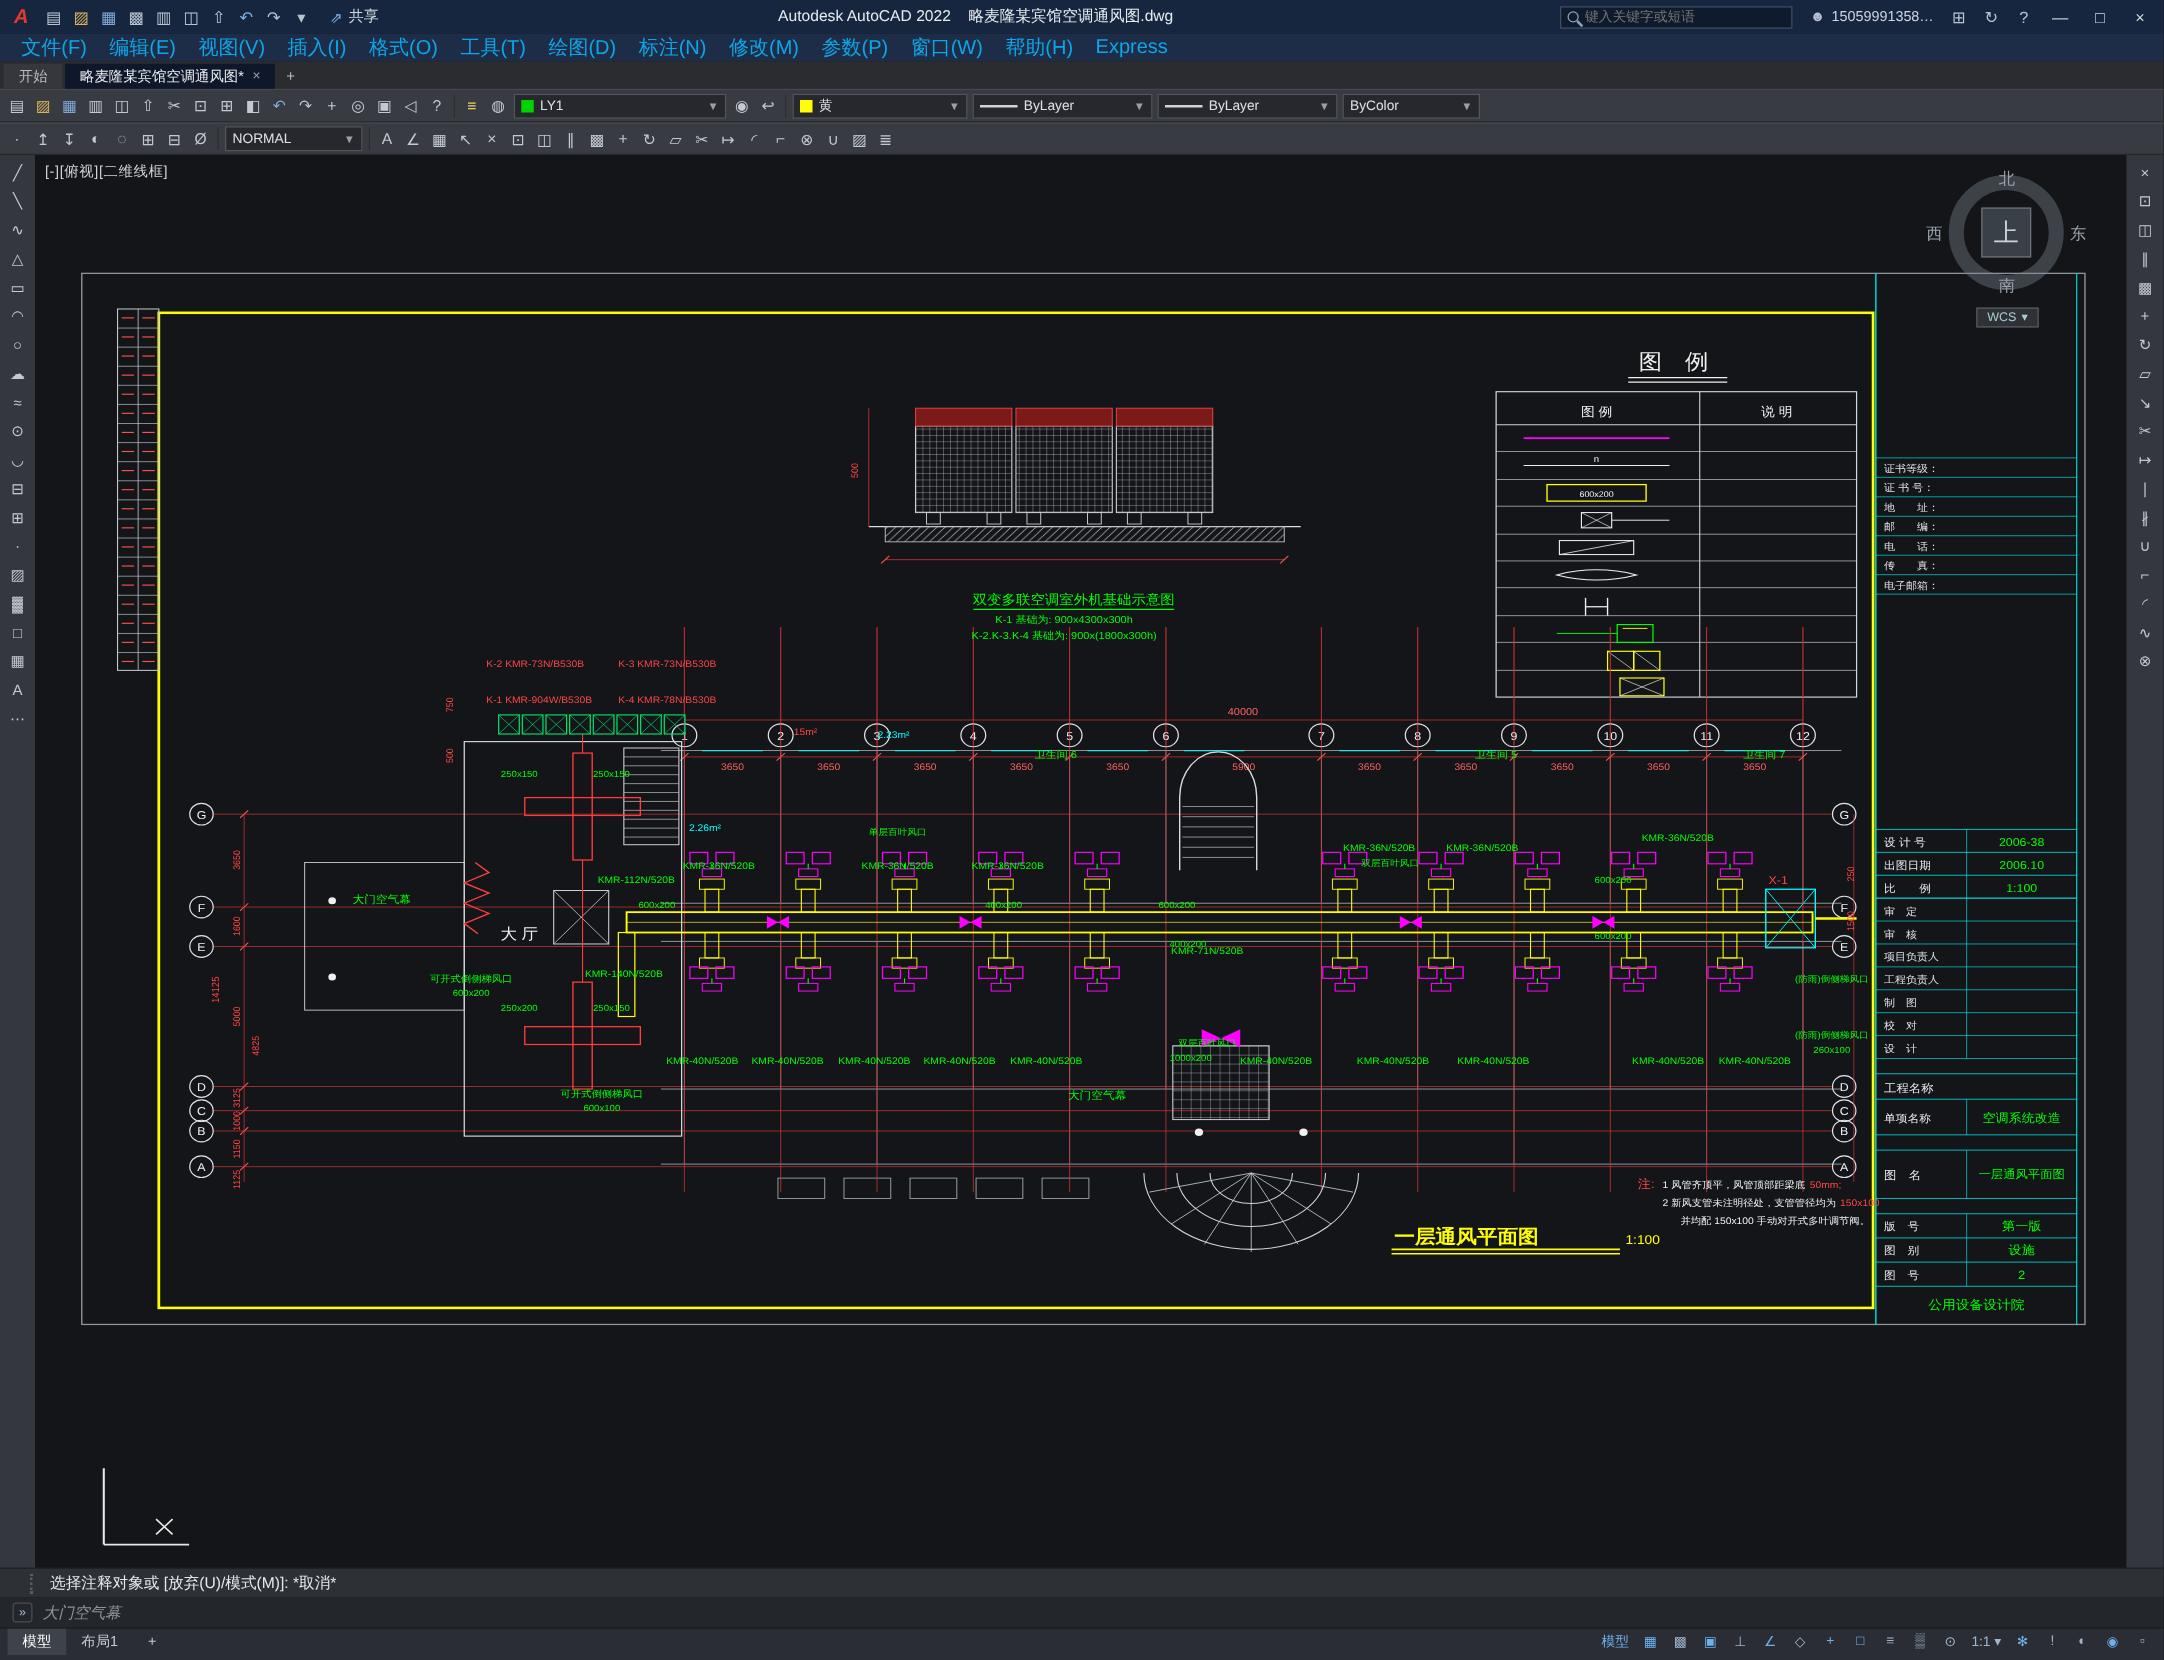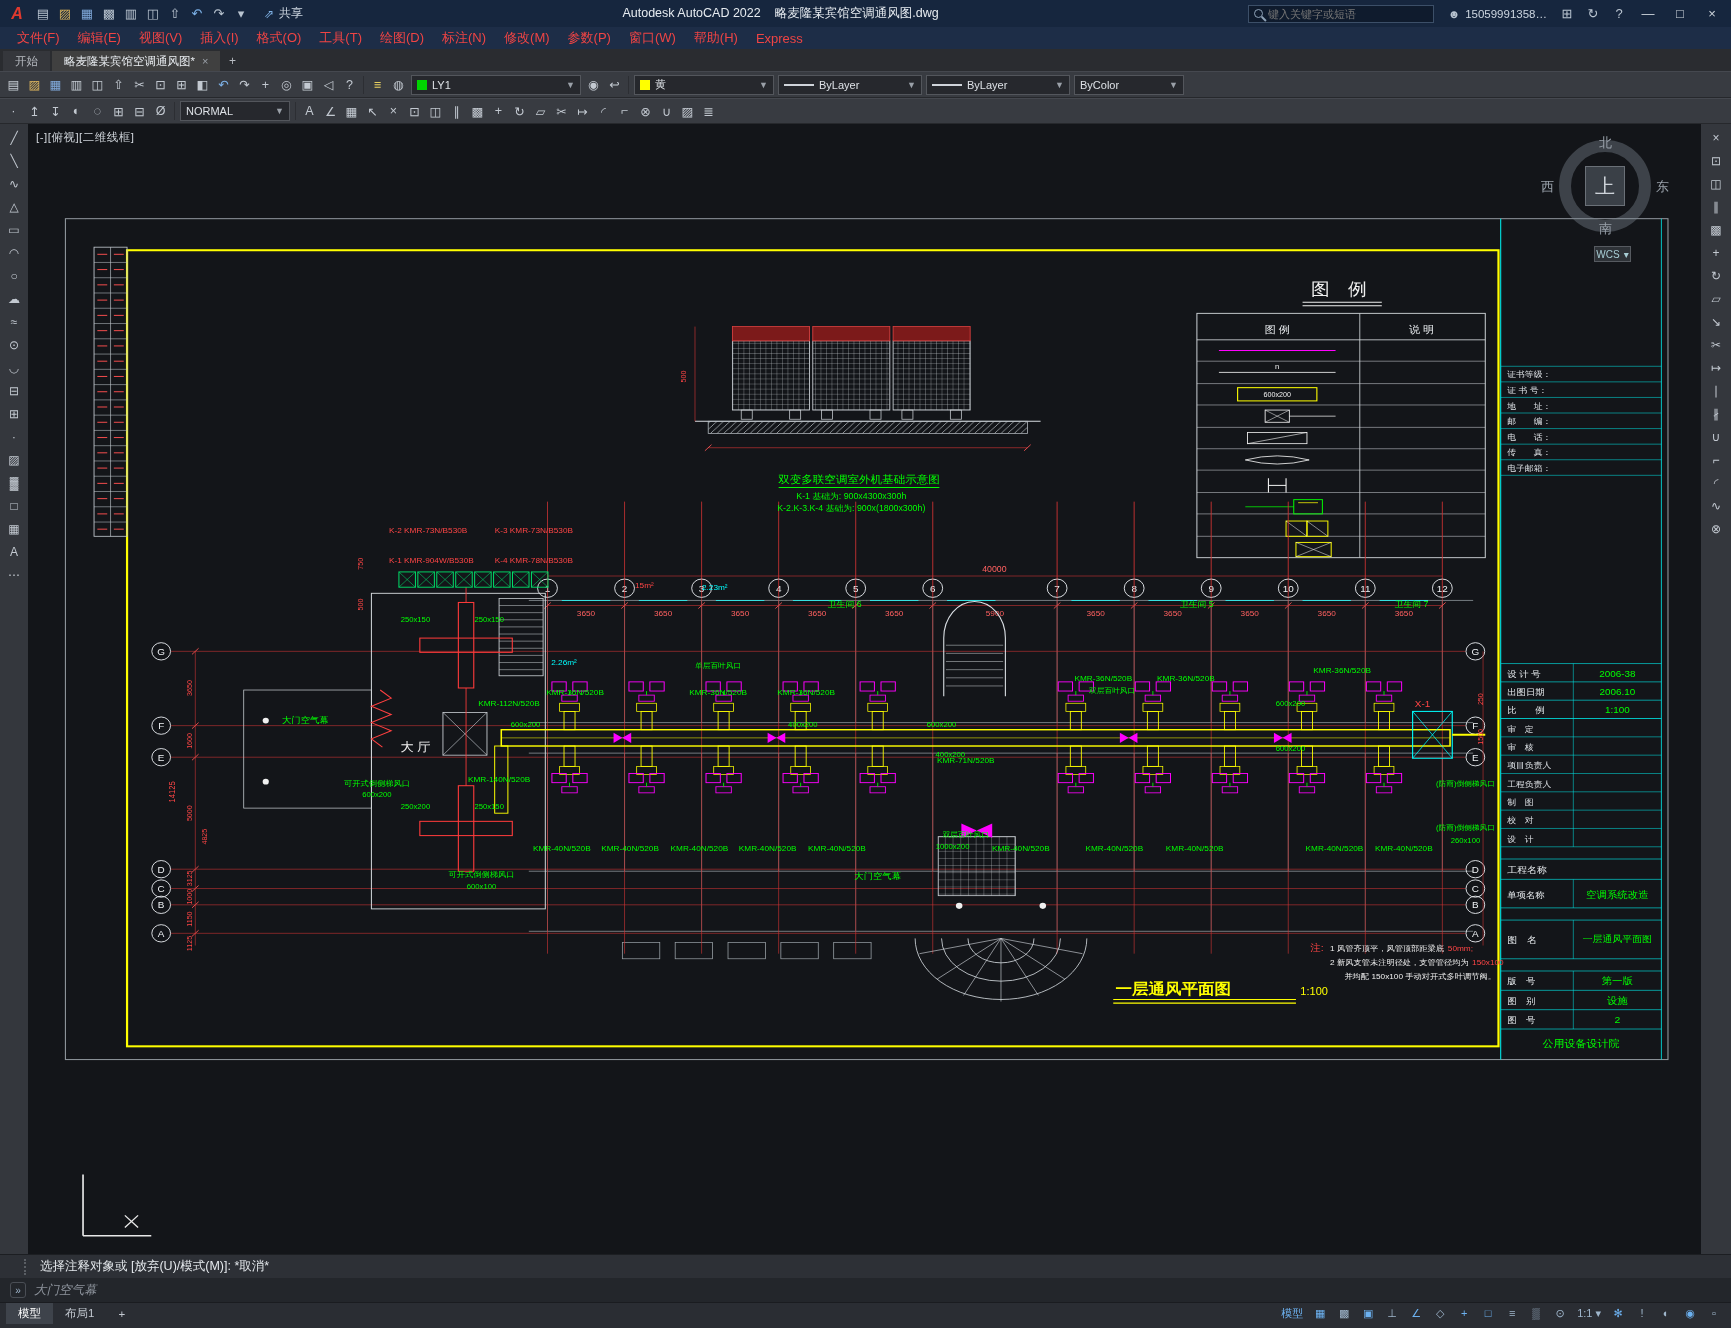--- a/index.html
+++ b/index.html
@@ -16,25 +16,25 @@
   .search-box{width:186px;height:18px;background:#0f1b2d;border:1px solid #3c4f68;display:flex;align-items:center;padding:0 5px;margin-right:6px}
   .search-box input{flex:1;background:transparent;border:none;outline:none;color:#8fa3b8;font-size:11px;font-family:Liberation Serif, serif}
   .mag{width:9px;height:9px;border:1.5px solid #8fa3b8;border-radius:50%;position:relative;margin-right:5px;flex:none}
   .mag::after{content:"";position:absolute;width:6px;height:1.5px;background:#8fa3b8;transform:rotate(45deg);right:-5px;bottom:-2px}
   .tb-user{display:flex;align-items:center;gap:5px;color:#cdd6e0;font-size:11.5px;padding:0 6px}
   .tb-user .uicon{color:#b9c4d0}
   .tb-right-icon{width:24px;height:20px;display:flex;align-items:center;justify-content:center;color:#b9c4d0;font-size:13px}
   .win-btn{width:30px;height:23px;display:flex;align-items:center;justify-content:center;color:#cfd6dd;font-size:13px}
   
   .menubar{height:22px;background:#1d2d47;display:flex;align-items:center;padding-left:8px}
-  .menu-item{padding:0 9px;color:#ef4444;font-size:13px;height:100%;display:flex;align-items:center}
+  .menu-item{padding:0 9px;color:#0ea5e9;font-size:16px;height:100%;display:flex;align-items:center}
   
   .tabbar{height:22px;background:#2a2c30;display:flex;align-items:flex-end;padding-left:3px;gap:2px}
   .ftab{height:20px;padding:0 12px;display:flex;align-items:center;background:#35373c;color:#b8bcc2;font-size:11.5px;gap:7px}
-  .ftab.active{background:#404040;color:#e8ecf0}
+  .ftab.active{background:#0f172a;color:#e8ecf0}
   .ftab .close{color:#9aa0a8;font-size:11px}
   .ftab-plus{width:20px;height:20px;display:flex;align-items:center;justify-content:center;color:#b8bcc2}
   
   .toolbar{background:#383b41;display:flex;align-items:center;padding:0 3px;border-top:1px solid #45484f;border-bottom:1px solid #26282c}
   #toolbar1{height:27px}#toolbar2{height:26px}
   .tb-icons{display:flex;align-items:center}
   .tbi{width:21px;height:21px;display:flex;align-items:center;justify-content:center;color:#c3c9d1;font-size:12.5px}
   .tb-sep{width:1px;height:18px;background:#2c2e33;margin:0 3px}
   .combo{height:20px;background:#26282d;border:1px solid #53565c;display:flex;align-items:center;padding:0 5px;gap:5px;color:#dde1e6;font-size:11px;margin:0 2px}
   .combo .arrow{margin-left:auto;color:#9aa0a8;font-size:9px}
@@ -48,21 +48,21 @@
   .strip-icon{width:24px;height:23px;display:flex;align-items:center;justify-content:center;color:#c3c9d1;font-size:12px;flex:none}
   .canvas{flex:1;position:relative;background:#131519;overflow:hidden}
   .canvas svg{position:absolute;inset:0;width:100%;height:100%;font-family:"Liberation Sans",sans-serif}
   .viewport-label{position:absolute;top:6px;left:8px;color:#cfd4da;font-size:11.5px;letter-spacing:.5px}
   
   .compass{position:absolute;top:14px;right:48px;width:96px;height:96px}
   .compass .ring{position:absolute;inset:2px;border:12px solid rgba(125,135,145,.4);border-radius:50%}
   .compass .c-center{position:absolute;left:28px;top:28px;width:40px;height:40px;background:#3a4047;border:1px solid #6a7077;color:#cdd3d9;font-size:20px;display:flex;align-items:center;justify-content:center}
   .compass span.dir{position:absolute;color:#9aa2ab;font-size:13px}
   .c-n{top:-4px;left:42px}.c-s{bottom:-4px;left:42px}.c-w{left:-16px;top:40px}.c-e{right:-16px;top:40px}
-  .wcs-box{position:absolute;top:122px;right:70px;width:37px;height:16px;background:#2e3237;border:1px solid #565a60;color:#a8cdd4;font-size:10px;display:flex;align-items:center;justify-content:center;gap:4px}
+  .wcs-box{position:absolute;top:122px;right:70px;width:50px;height:16px;background:#2e3237;border:1px solid #565a60;color:#a8cdd4;font-size:10px;display:flex;align-items:center;justify-content:center;gap:4px}
   
   .cmd{height:24px;background:#2d3036;display:flex;align-items:center;padding-left:24px;color:#e4e8ec;font-size:12.5px;border-top:1px solid #1c1e22}
   .cmd .grip{width:6px;height:16px;border-left:2px dotted #5a5e64;margin-right:10px}
   .cmd-input{height:24px;background:#23262b;display:flex;align-items:center;gap:8px;padding-left:10px;color:#8d939c;font-size:12.5px;font-style:italic}
   .cmd-icon{width:16px;height:16px;border:1px solid #4a4e55;border-radius:3px;display:flex;align-items:center;justify-content:center;color:#9fb6cc;font-size:10px;font-style:normal}
   
   .statusbar{height:26px;background:#2a2d33;display:flex;align-items:flex-start;padding:0 6px;border-top:1px solid #1a1c20}
   .ltab{padding:3px 12px;font-size:11.5px;color:#c3c9d1}
   .ltab.active{background:#3e434b;color:#fff}
   .status-right{margin-left:auto;display:flex;align-items:center;gap:2px}

